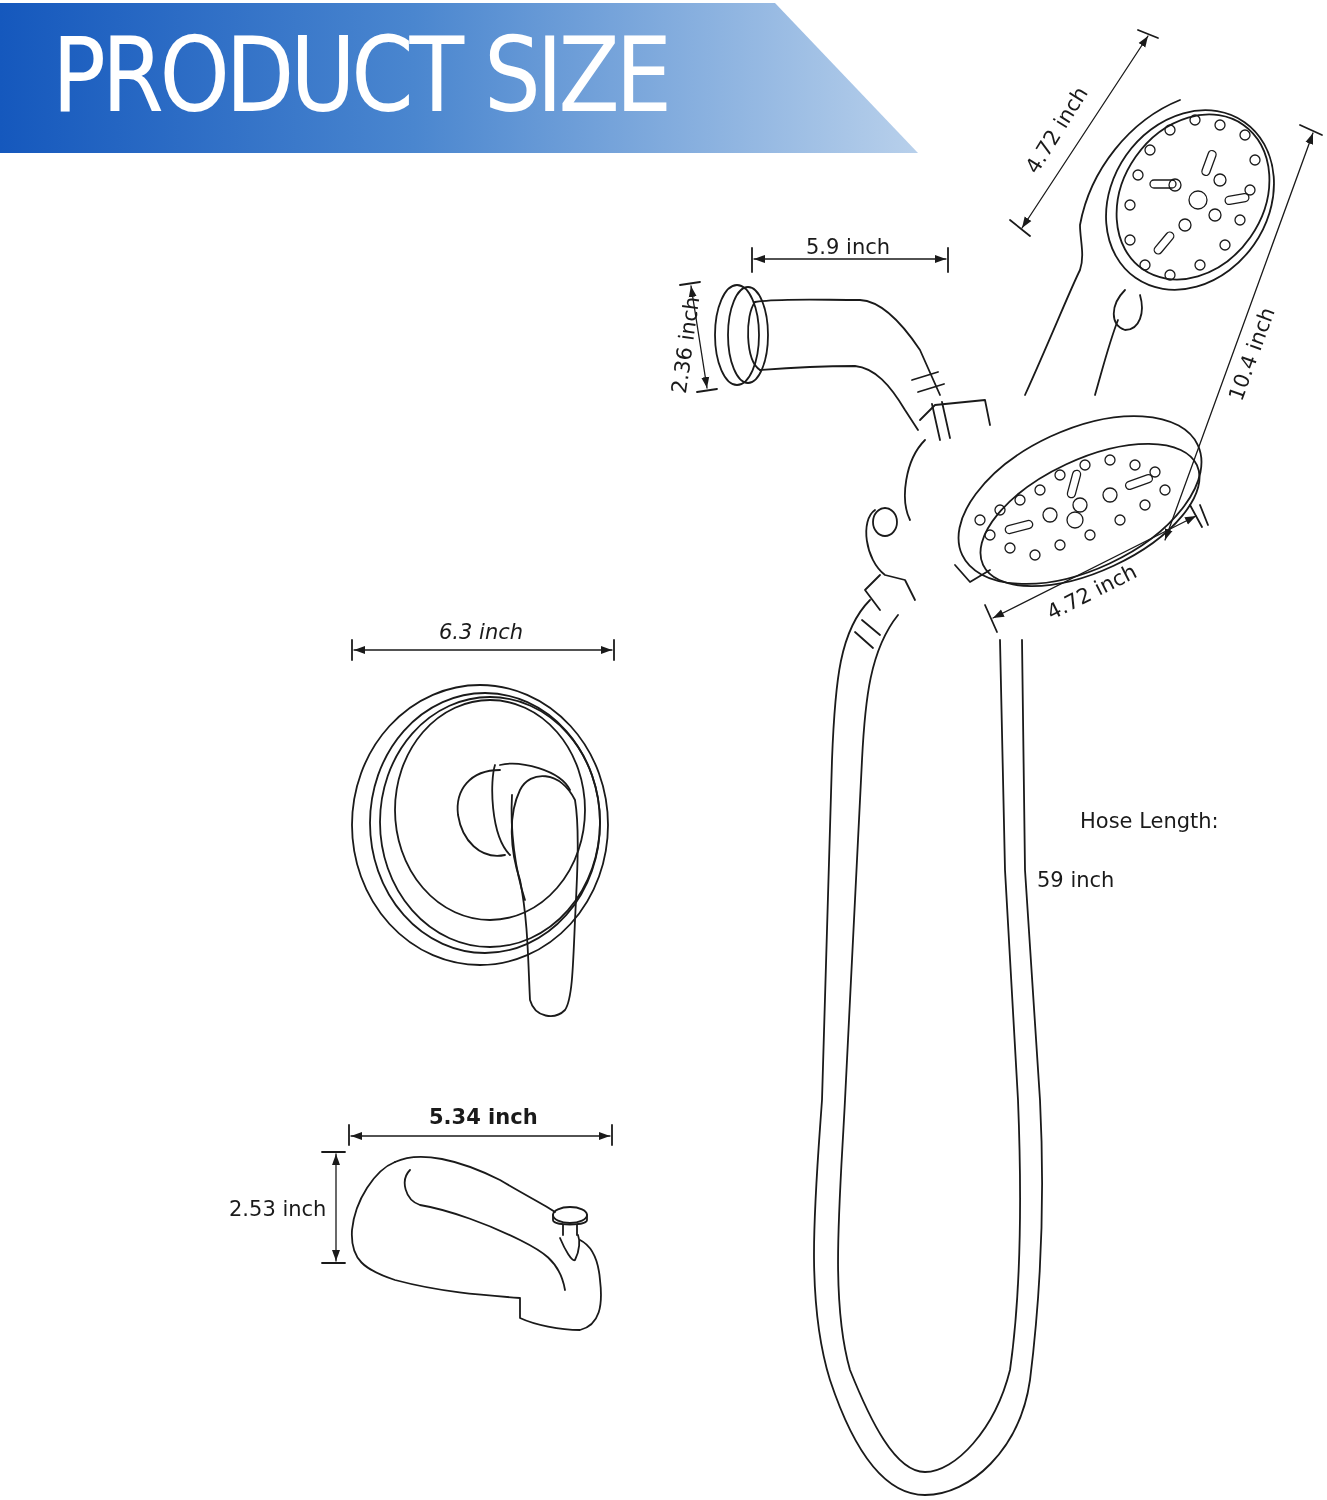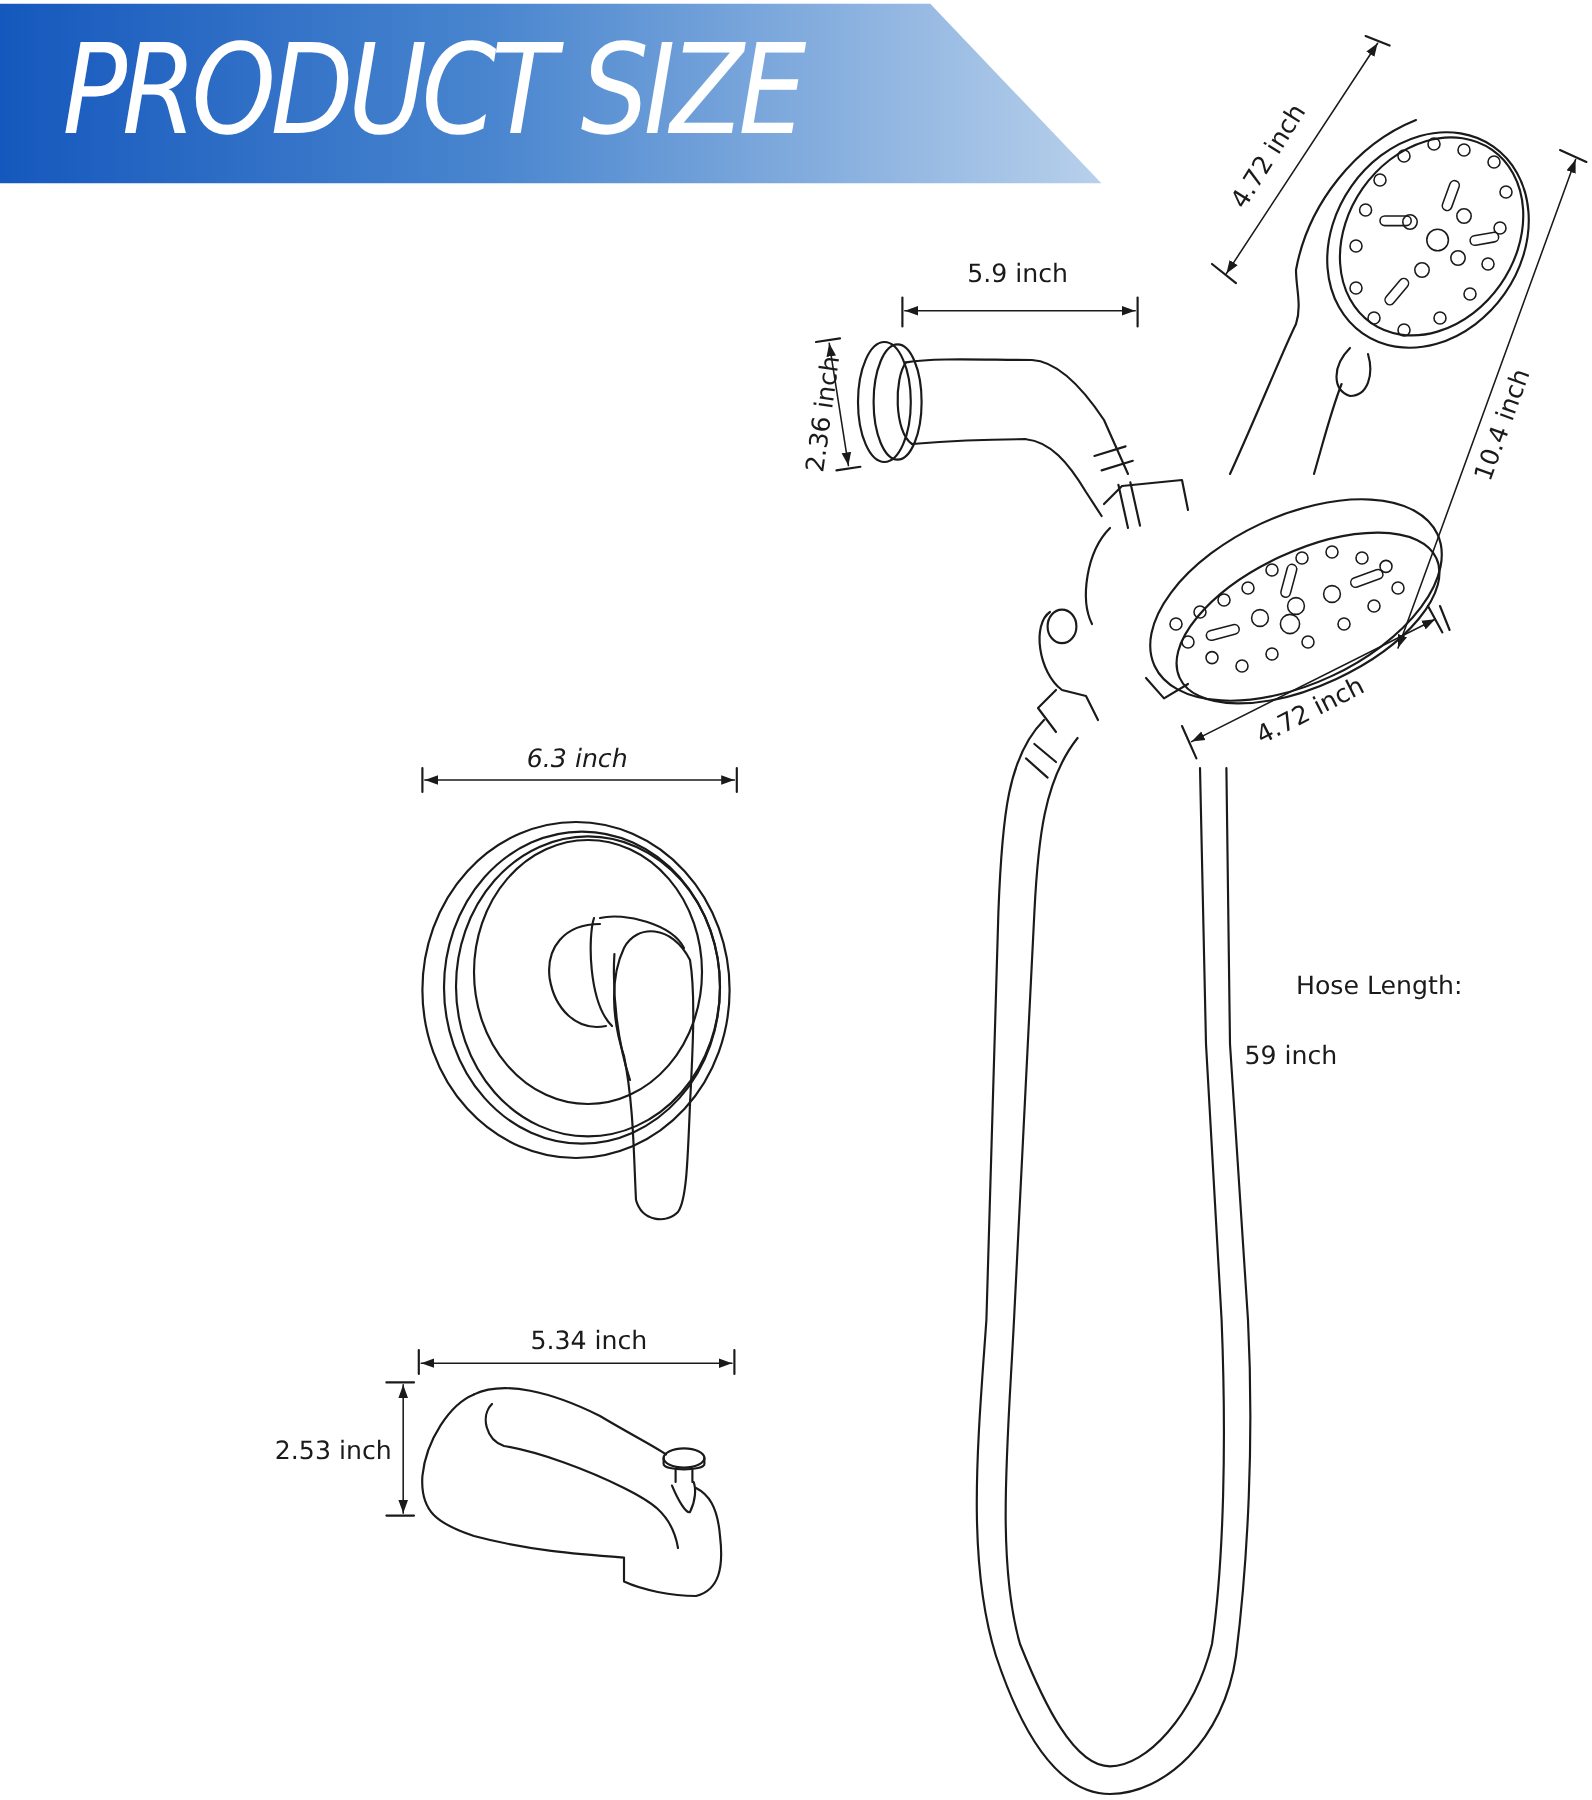--- a/index.html
+++ b/index.html
@@ -1,18 +1,18 @@
 <!DOCTYPE html>
 <html><head>
 <meta charset="utf-8">
 <style>
   html, body { margin: 0; padding: 0; background: #ffffff; }
   body { width: 1327px; height: 1500px; position: relative; overflow: hidden;
          font-family: "DejaVu Sans", "Liberation Sans", sans-serif; color: #1a1a1a; }
-  .banner { position: absolute; left: 0; top: 3px; width: 920px; height: 150px; font-style: italic; }
+  .banner { position: absolute; left: 0; top: 3px; width: 920px; height: 150px; }
   .banner svg { position: absolute; left: 0; top: 0; }
   .banner-title { position: absolute; left: 52px; top: 12px; font-family: "DejaVu Sans", sans-serif;
                   font-size: 104px; line-height: 120px; color: #ffffff; letter-spacing: -5px;
                   transform: scaleX(0.86); transform-origin: left center; white-space: nowrap; }
   .drawing { position: absolute; left: 0; top: 0; }
   .lbl { position: absolute; font-family: "DejaVu Sans", sans-serif; font-size: 21px;
          color: #1a1a1a; white-space: nowrap; line-height: 24px; }
   .rot { transform-origin: center center; }
 </style>
 </head>
@@ -190,22 +190,22 @@
     <line x1="351" y1="1136" x2="610" y2="1136" stroke-width="1.3" marker-start="url(#arr)" marker-end="url(#arr)"></line>
   </g>
 
   <g>
     <line x1="322" y1="1152" x2="345" y2="1152"></line>
     <line x1="322" y1="1263" x2="345" y2="1263"></line>
     <line x1="336" y1="1154" x2="336" y2="1261" stroke-width="1.3" marker-start="url(#arr)" marker-end="url(#arr)"></line>
   </g>
 </svg>
 
-<div class="lbl" style="left:806px; top:216px;">5.9 inch</div>
+<div class="lbl" style="left:806px; top:235px;">5.9 inch</div>
 <div class="lbl rot" style="left:637px; top:333px; transform: rotate(-82deg);">2.36 inch</div>
 <div class="lbl rot" style="left:1008px; top:118px; transform: rotate(-58deg);">4.72 inch</div>
 <div class="lbl rot" style="left:1203px; top:342px; transform: rotate(-70deg);">10.4 inch</div>
 <div class="lbl rot" style="left:1043px; top:580px; transform: rotate(-27deg);">4.72 inch</div>
 <div class="lbl" style="left:1037px; top:809px;margin-left:43px;">Hose Length:</div>
 <div class="lbl" style="left:1037px; top:868px;text-align:center;">59  inch</div>
 <div class="lbl" style="left:439px; top:620px;font-style:italic;">6.3 inch</div>
-<div class="lbl" style="left:442px; top:1105px;">5.34 inch</div>
+<div class="lbl" style="left:429px; top:1105px;font-weight:bold;">5.34 inch</div>
 <div class="lbl" style="left:229px; top:1197px;">2.53 inch</div>
 
 </body></html>

